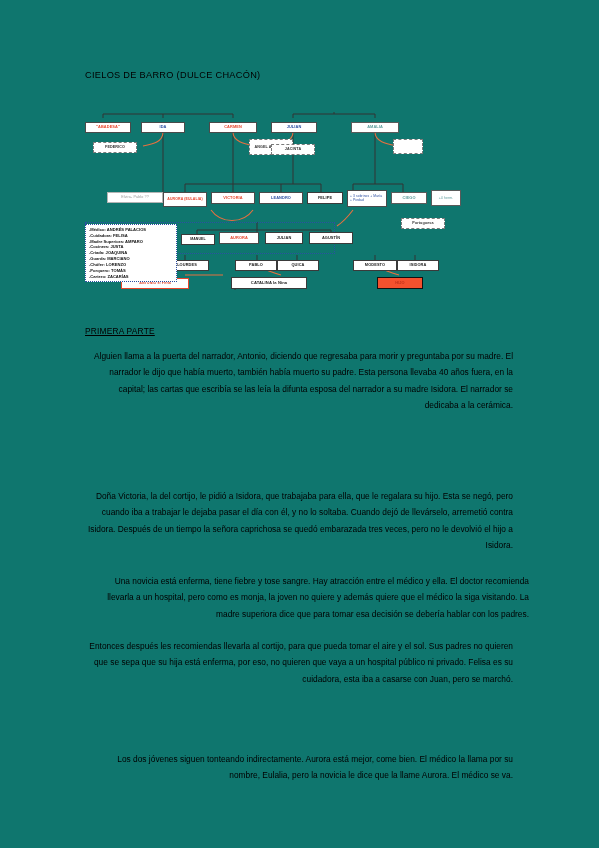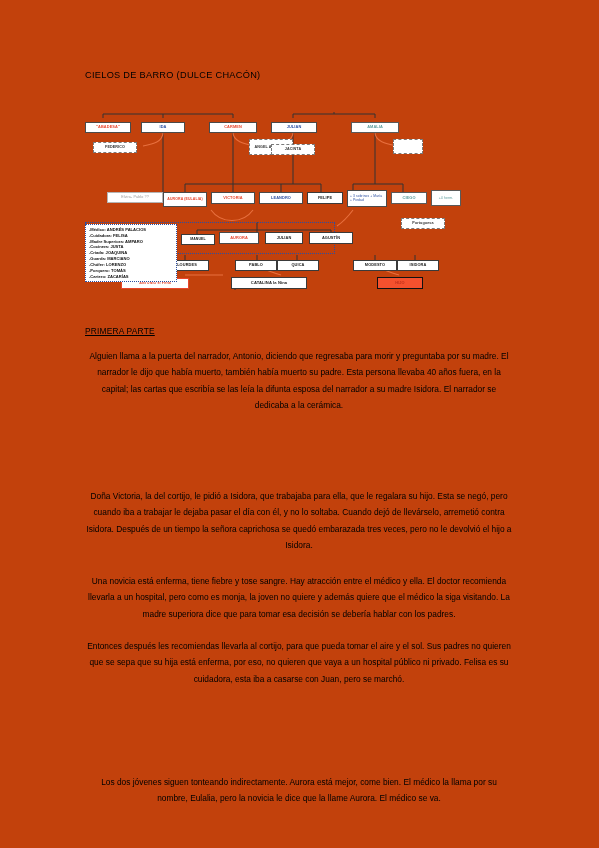--- a/index.html
+++ b/index.html
@@ -12,21 +12,21 @@
     height: 848px;
     position: relative;
     font-family: "Liberation Sans", sans-serif;
     color: #000000;
     overflow: hidden;
   }
 
   .page {
     position: absolute;
     inset: 0;
-    background: #c2410c;
+    background: #0f766e;
   }
 
   
   .doc-title {
     position: absolute;
     left: 85px;
     top: 70px;
     font-size: 9.2px;
     letter-spacing: 0.3px;
     color: #000;
@@ -108,21 +108,21 @@
     font-size: 8.4px;
     letter-spacing: 0.2px;
     color: #000;
   }
   .para {
     position: absolute;
     left: 85px;
     width: 428px;
     font-size: 8.35px;
     line-height: 16.4px;
-    text-align: center;
+    text-align: right;
     color: #000;
     letter-spacing: 0.01px;
   }
 </style>
 </head>
 <body>
 
 <div class="page">
 
   <div class="doc-title">CIELOS DE BARRO (DULCE CHACÓN)</div>
@@ -237,20 +237,20 @@
 
   </div>
 
   <div class="section-head" style="top:326px;text-decoration:underline;">PRIMERA PARTE</div>
 
   <div class="para" style="top:348px;">Alguien llama a la puerta del narrador, Antonio, diciendo que regresaba para morir y preguntaba por su madre. El narrador le dijo que había muerto, también había muerto su padre. Esta persona llevaba 40 años fuera, en la capital; las cartas que escribía se las leía la difunta esposa del narrador a su madre Isidora. El narrador se dedicaba a la cerámica.</div>
 
 
   <div class="para" style="top:488px;">Doña Victoria, la del cortijo, le pidió a Isidora, que trabajaba para ella, que le regalara su hijo. Esta se negó, pero cuando iba a trabajar le dejaba pasar el día con él, y no lo soltaba. Cuando dejó de llevárselo, arremetió contra Isidora. Después de un tiempo la señora caprichosa se quedó embarazada tres veces, pero no le devolvió el hijo a Isidora.</div>
 
-  <div class="para" style="top:573px;">Una novicia está enferma, tiene fiebre y tose sangre. Hay atracción entre el médico y ella. El doctor recomienda llevarla a un hospital, pero como es monja, la joven no quiere y además quiere que el médico la siga visitando. La madre superiora dice que para tomar esa decisión se debería hablar con los padres.</div>
+  <div class="para" style="top:573px;margin-left:16px;">Una novicia está enferma, tiene fiebre y tose sangre. Hay atracción entre el médico y ella. El doctor recomienda llevarla a un hospital, pero como es monja, la joven no quiere y además quiere que el médico la siga visitando. La madre superiora dice que para tomar esa decisión se debería hablar con los padres.</div>
 
   <div class="para" style="top:638px;">Entonces después les recomiendas llevarla al cortijo, para que pueda tomar el aire y el sol. Sus padres no quieren que se sepa que su hija está enferma, por eso, no quieren que vaya a un hospital público ni privado. Felisa es su cuidadora, esta iba a casarse con Juan, pero se marchó.</div>
 
 
-  <div class="para" style="top:774px;">Los dos jóvenes siguen tonteando indirectamente. Aurora está mejor, come bien. El médico la llama por su nombre, Eulalia, pero la novicia le dice que la llame Aurora. El médico se va.</div>
+  <div class="para" style="top:751px;">Los dos jóvenes siguen tonteando indirectamente. Aurora está mejor, come bien. El médico la llama por su nombre, Eulalia, pero la novicia le dice que la llame Aurora. El médico se va.</div>
 
 </div>
 
 </body></html>

